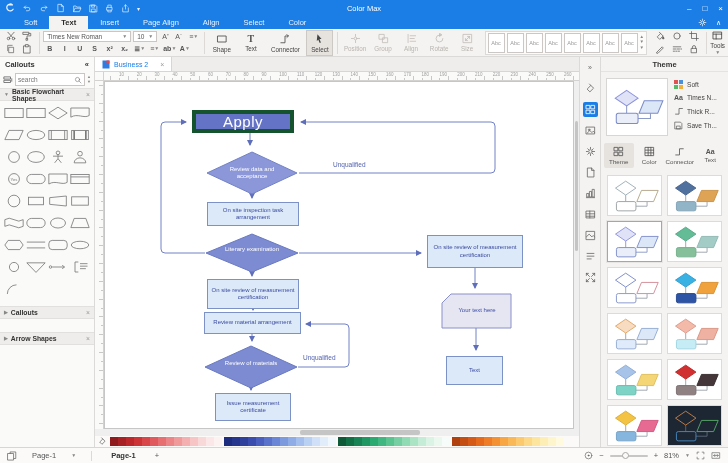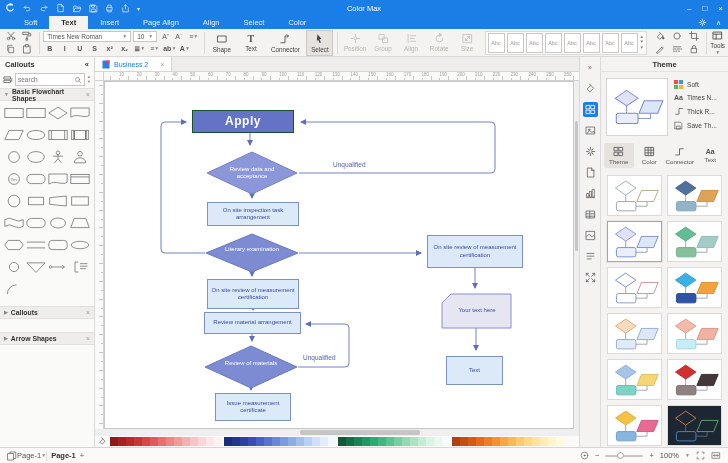--- a/index.html
+++ b/index.html
@@ -58,21 +58,21 @@
 .hruler{position:absolute;left:9px;right:0;top:15px;height:9px;background:#fafaf9;border-bottom:1px solid #d4d2d0;overflow:hidden}
 .hruler .num{position:absolute;top:0;font-size:4.5px;color:#a0a0a0}
 .hruler .tick{position:absolute;bottom:0;width:1px;background:#c8c8c8}
 .canvas-body{position:absolute;left:0;top:24px;right:0;bottom:18px}
 .vruler{position:absolute;left:0;top:0;bottom:0;width:9px;background:#fafaf9;border-right:1px solid #d4d2d0;overflow:hidden}
 .vruler .tick{position:absolute;right:0;height:1px;background:#c8c8c8}
 .page{position:absolute;left:9px;top:0;right:5px;bottom:0;background:#fff;border:1px solid #c6c6c6}
 .edges{position:absolute;left:0;top:0}
 .node{position:absolute;display:flex;align-items:center;justify-content:center;text-align:center;font-size:6px;line-height:1.2;color:#3b4ba0}
 .rect-light{background:#dce9f8;border:1px solid #7c92c6}
-.node.apply{background:#6573c7;border:1px solid #14532d;color:#fff;font-size:12px;font-weight:bold;letter-spacing:.5px}
+.node.apply{background:#6573c7;border:4px solid #14532d;color:#fff;font-size:15px;font-weight:normal;letter-spacing:.5px}
 .dtext{position:absolute;color:#fff;font-size:6px;text-align:center;line-height:1.2}
 .edge-label{position:absolute;font-size:6.5px;color:#5262ae}
 .vscroll{position:absolute;right:0;top:0;bottom:0;width:5px;background:#efefef}
 .vthumb{position:absolute;left:1px;right:1px;top:40px;height:130px;background:#c5c5c5;border-radius:2px}
 .hscroll{position:absolute;left:0;right:0;bottom:11px;height:7px;background:#efefef}
 .hthumb{position:absolute;left:205px;width:120px;top:1px;height:5px;background:#c5c5c5;border-radius:2px}
 .color-strip{position:absolute;left:0;right:0;bottom:0;height:11px;background:#fbfaf9;display:flex;align-items:center;padding-left:3px;gap:3px}
 .sgroup{display:flex}
 .swatch{width:8px;height:9px}
 
@@ -89,21 +89,21 @@
 .tp-option .icon{width:11px;display:flex;justify-content:center;color:#555}
 .aa{font-size:7px;font-weight:bold;color:#555}
 .tp-tabs{display:flex;padding:3px 3px;gap:1px}
 .tp-tab{flex:1;height:25px;display:flex;flex-direction:column;align-items:center;justify-content:center;font-size:6.2px;color:#555;gap:1px;border-radius:2px}
 .tp-tab.active{background:#e6e2de}
 .tp-grid{display:grid;grid-template-columns:1fr 1fr;gap:5px;padding:4px 6px}
 .theme-thumb{height:41px;border:1px solid #dddbd9;display:flex;align-items:center;justify-content:center;background:#fff}
 .theme-thumb.selected{border:1px solid #a8a6a4;box-shadow:0 0 0 1px #e8e6e4}
 
 .statusbar{position:absolute;left:0;top:447px;width:728px;height:16px;background:#fbfaf9;border-top:1px solid #d8d6d4;display:flex;align-items:center;padding:0 7px;font-size:7.5px;color:#555;gap:5px}
-.sb-left{display:flex;align-items:center;gap:0}
+.sb-left{display:flex;align-items:center;gap:15px}
 .sb-pagetab{font-weight:bold;color:#333;padding:0 4px}
 .sb-right{margin-left:auto;display:flex;align-items:center;gap:6px}
 .slider{width:38px;height:2px;background:#c8c6c4;border-radius:1px;position:relative}
 .slider .knob{position:absolute;left:12px;top:-3px;width:7px;height:7px;border:1px solid #a9a7a5;background:#fbfaf9;border-radius:50%}
 .vdiv{width:1px;height:10px;background:#ddd9d6}
 </style>
 </head>
 <body>
 
 <div id="app">
@@ -1184,21 +1184,21 @@
           <svg width="9" height="9" viewBox="0 0 16 16" fill="none" stroke="currentColor" stroke-width="1.2" stroke-linecap="round" stroke-linejoin="round">
             <circle cx="8" cy="8" r="6"></circle>
             <circle cx="8" cy="8" r="1" fill="currentColor"></circle>
           </svg>
         </span>
       <span>−</span>
       <div class="slider">
           <div class="knob"></div>
         </div>
       <span>+</span>
-      <span>100%</span>
+      <span>81%</span>
       <span class="caret">▼</span>
       <span class="icon" style="color:#666">
           <svg width="9" height="9" viewBox="0 0 16 16" fill="none" stroke="currentColor" stroke-width="1.2" stroke-linecap="round" stroke-linejoin="round">
             <path d="M2,5 V2 h3 M11,2 h3 v3 M14,11 v3 h-3 M5,14 H2 v-3"></path>
           </svg>
         </span>
       <span class="icon" style="color:#666">
           <svg width="10" height="9" viewBox="0 0 16 16" fill="none" stroke="currentColor" stroke-width="1.2" stroke-linecap="round" stroke-linejoin="round">
             <rect x="1.5" y="3" width="13" height="10"></rect>
             <path d="M4,8 h8 M6,6 L4,8 l2,2 M10,6 l2,2 -2,2"></path>

